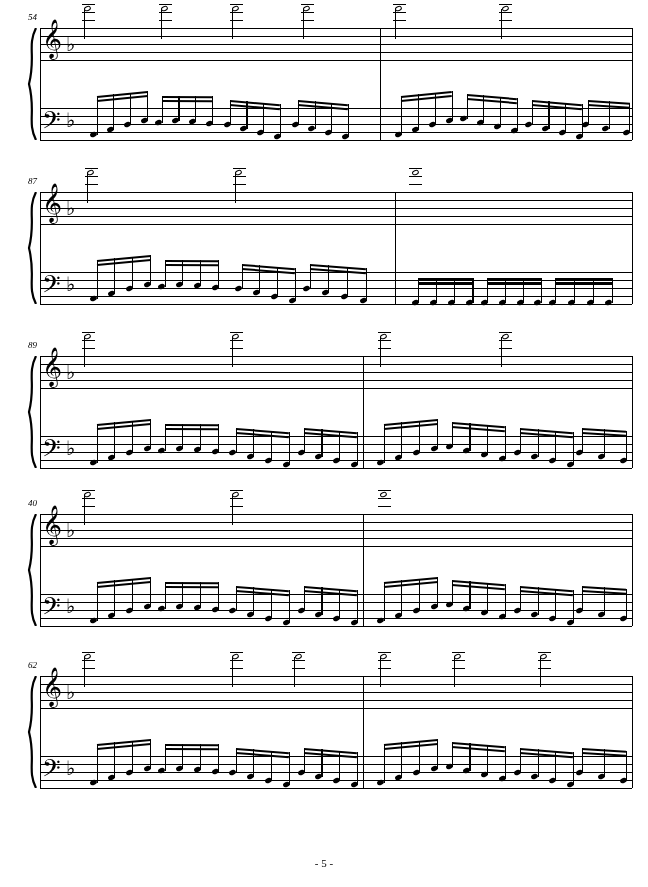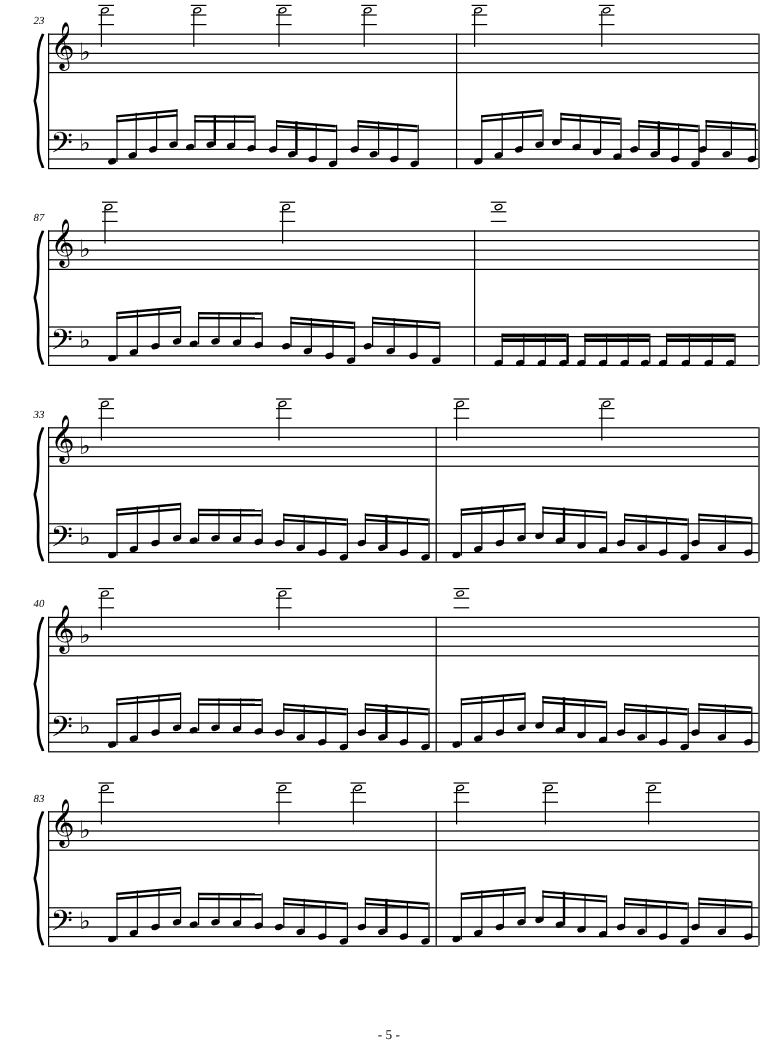--- a/index.html
+++ b/index.html
@@ -130,21 +130,21 @@
     color: #000;
     font-family: "Liberation Serif", serif;
   }
 </style>
 </head>
 <body>
 
 <div id="sheet">
   <div id="systems-root">
       <div class="system" style="top: 14px; height: 130px;">
-        <div class="measure-number">23</div>
+        <div class="measure-number">54</div>
         <div class="staff" style="top: 14px;">
           <div class="line"></div>
           <div class="line"></div>
           <div class="line"></div>
           <div class="line"></div>
           <div class="line"></div>
         </div>
         <div class="clef treble" style="top: 8px;">𝄞</div>
         <div class="keysig" style="left: 48px; top: 20px;">♭</div>
         <div class="staff" style="top: 94px;">
@@ -376,21 +376,21 @@
         <div class="notehead" style="left: 568.613px; top: 122px;"></div>
         <div class="notehead" style="left: 587.36px; top: 122px;"></div>
         <div class="stem" style="left: 537.32px; top: 100px; height: 25px;"></div>
         <div class="stem" style="left: 556.067px; top: 100px; height: 25px;"></div>
         <div class="stem" style="left: 574.813px; top: 100px; height: 25px;"></div>
         <div class="stem" style="left: 593.56px; top: 100px; height: 25px;"></div>
         <div class="beam" style="left: 537.336px; top: 100px; width: 56.24px; transform: rotate(0deg);"></div>
         <div class="beam" style="left: 537.336px; top: 104.2px; width: 56.24px; transform: rotate(0deg);"></div>
       </div>
       <div class="system" style="top: 342px; height: 130px;">
-        <div class="measure-number">33</div>
+        <div class="measure-number">89</div>
         <div class="staff" style="top: 14px;">
           <div class="line"></div>
           <div class="line"></div>
           <div class="line"></div>
           <div class="line"></div>
           <div class="line"></div>
         </div>
         <div class="clef treble" style="top: 8px;">𝄞</div>
         <div class="keysig" style="left: 48px; top: 20px;">♭</div>
         <div class="staff" style="top: 94px;">
@@ -620,21 +620,21 @@
         <div class="notehead" style="left: 557.76px; top: 108px;"></div>
         <div class="notehead" style="left: 579.96px; top: 112px;"></div>
         <div class="notehead" style="left: 602.16px; top: 116px;"></div>
         <div class="stem" style="left: 563.96px; top: 86px; height: 25px;"></div>
         <div class="stem" style="left: 586.16px; top: 87.4px; height: 27.6px;"></div>
         <div class="stem" style="left: 608.36px; top: 88.8px; height: 30.2px;"></div>
         <div class="beam" style="left: 563.976px; top: 86px; width: 44.4882px; transform: rotate(3.60847deg);"></div>
         <div class="beam" style="left: 563.976px; top: 90.2px; width: 44.4882px; transform: rotate(3.60847deg);"></div>
       </div>
       <div class="system" style="top: 662px; height: 130px;">
-        <div class="measure-number">83</div>
+        <div class="measure-number">62</div>
         <div class="staff" style="top: 14px;">
           <div class="line"></div>
           <div class="line"></div>
           <div class="line"></div>
           <div class="line"></div>
           <div class="line"></div>
         </div>
         <div class="clef treble" style="top: 8px;">𝄞</div>
         <div class="keysig" style="left: 48px; top: 20px;">♭</div>
         <div class="staff" style="top: 94px;">

